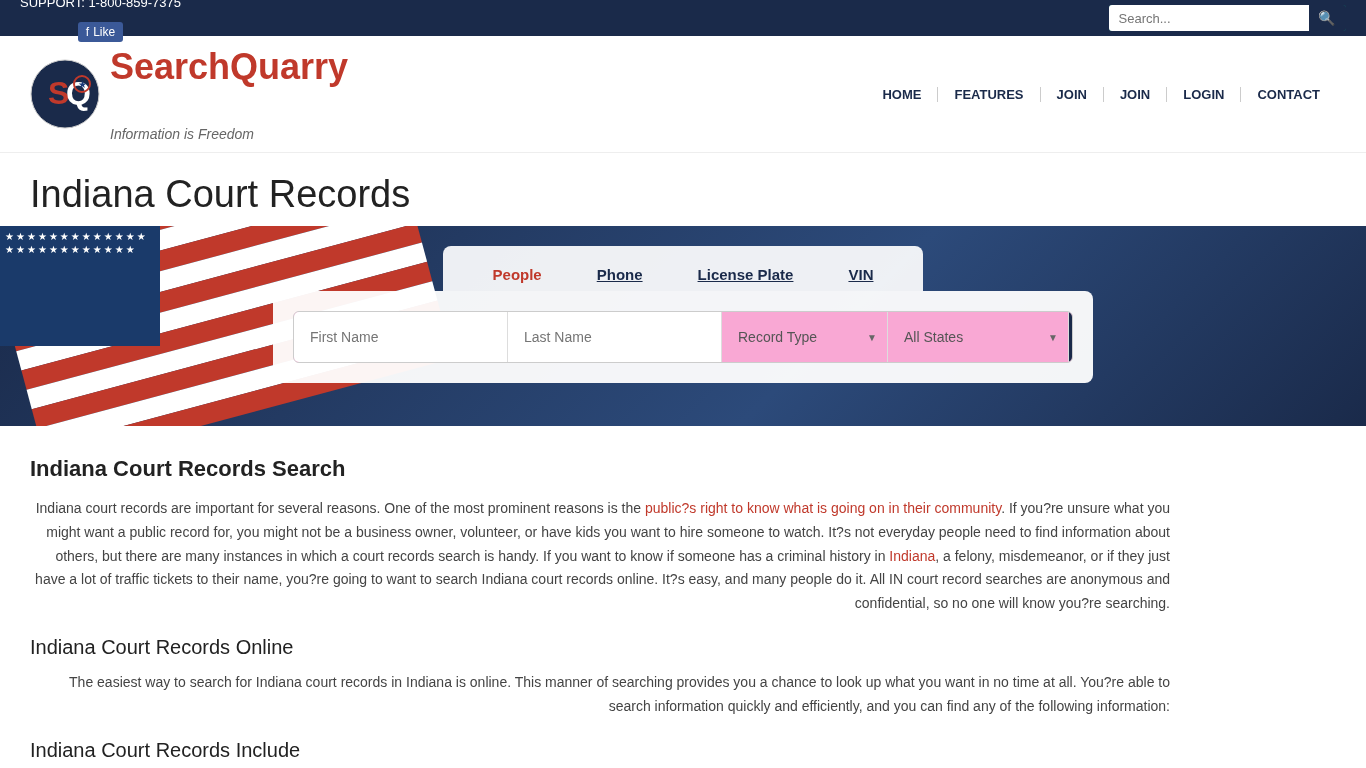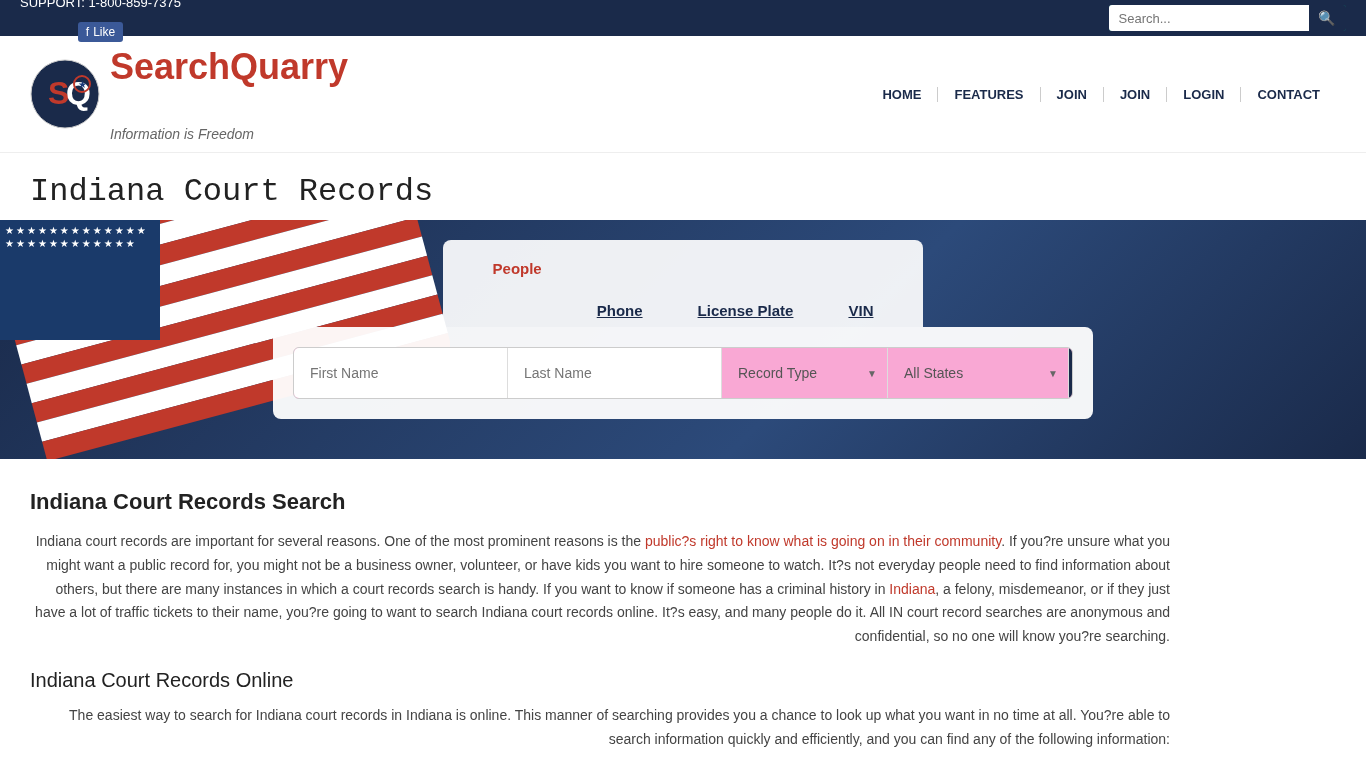--- a/index.html
+++ b/index.html
@@ -88,24 +88,23 @@
       cursor: pointer;
     }
     .nav-item:last-child { border-right: none; }
 
     
     .page-title-bar {
       padding: 20px 30px 10px;
       background: #fff;
     }
     .page-title {
-      font-size: 32px;
+      font-size: 38px;
       color: #222;
       font-weight: normal;
-      font-family: Liberation Mono, monospace;
     }
 
     
     .hero {
       background: linear-gradient(135deg, #1a2a4a 0%, #2c4a7a 60%, #1a2a4a 100%);
       position: relative;
       padding: 20px 0 40px;
       overflow: hidden;
       min-height: 200px;
     }
@@ -166,21 +165,21 @@
     }
     .tab {
       padding: 8px 20px;
       font-size: 15px;
       cursor: pointer;
       text-decoration: none;
       color: #1a2a4a;
       font-weight: bold;
     }
     .tab.active { color: #c0392b; }
-    .tab:not(.active) { text-decoration: underline; margin-top: 42px; }
+    .tab:not(.active) { text-decoration: underline; }
 
     
     .search-form-wrapper {
       background: rgba(255,255,255,0.95);
       border-radius: 0 8px 8px 8px;
       padding: 20px 20px;
       margin: 0 auto;
       max-width: 1100px;
     }
     .search-form {

